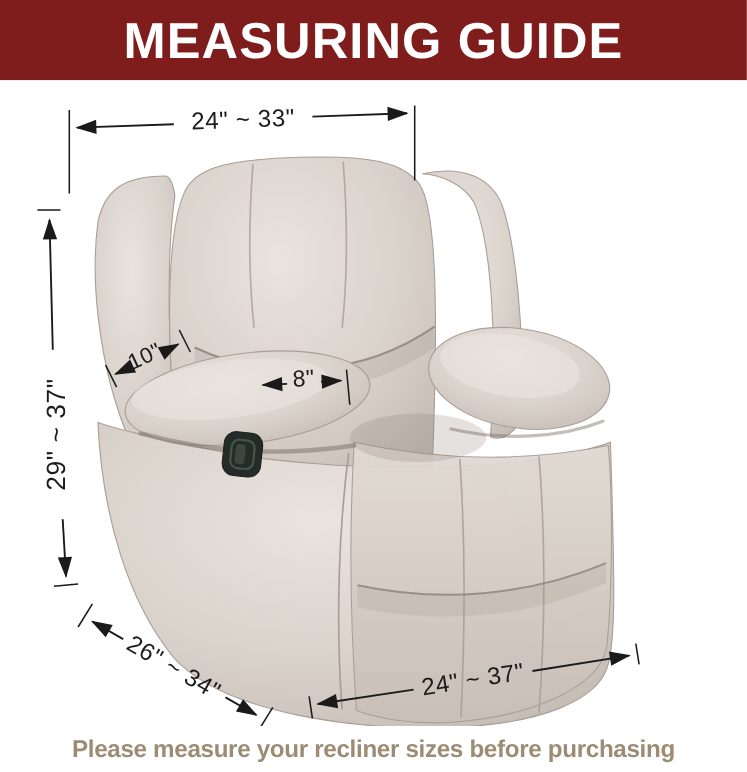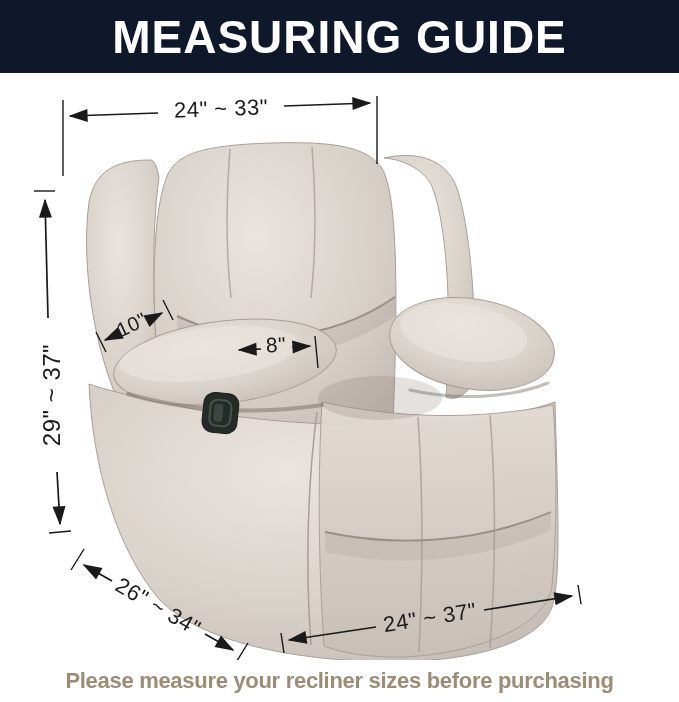--- a/index.html
+++ b/index.html
@@ -1,20 +1,20 @@
 <!DOCTYPE html>
 <html><head>
 <meta charset="utf-8">
 <style>
   * { margin: 0; padding: 0; box-sizing: border-box; }
   html, body { width: 679px; height: 702px; background: #ffffff; overflow: hidden;
     font-family: "Liberation Sans", sans-serif; }
 
   .banner {
-    width: 679px; height: 73px; background: #0f172a;
+    width: 679px; height: 73px; background: #7f1d1d;
     display: flex; align-items: center; justify-content: center;
   }
   .banner h1 {
     color: #ffffff; font-size: 46px; font-weight: bold; letter-spacing: 1px;
     font-family: "Liberation Sans", sans-serif;
   }
 
   .stage { position: relative; width: 679px; height: 587px; background: #ffffff; }
   .stage svg { position: absolute; left: 0; top: 0; }
 

